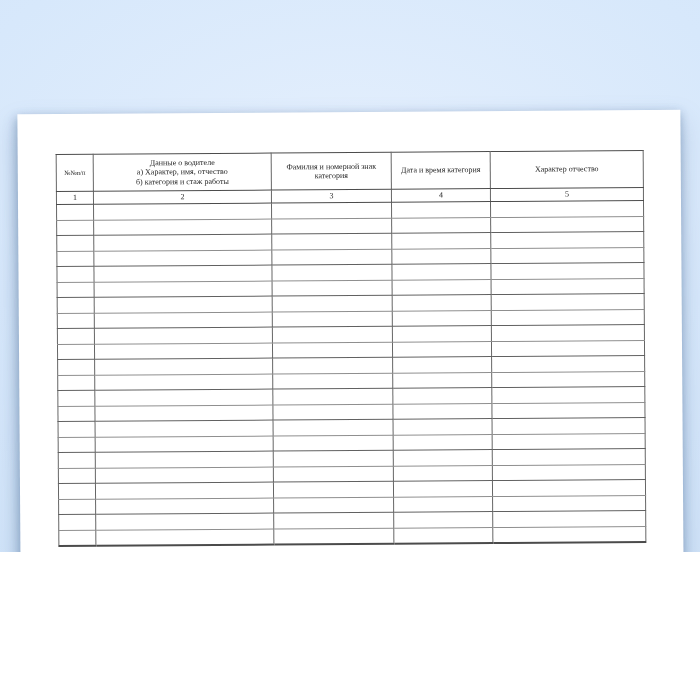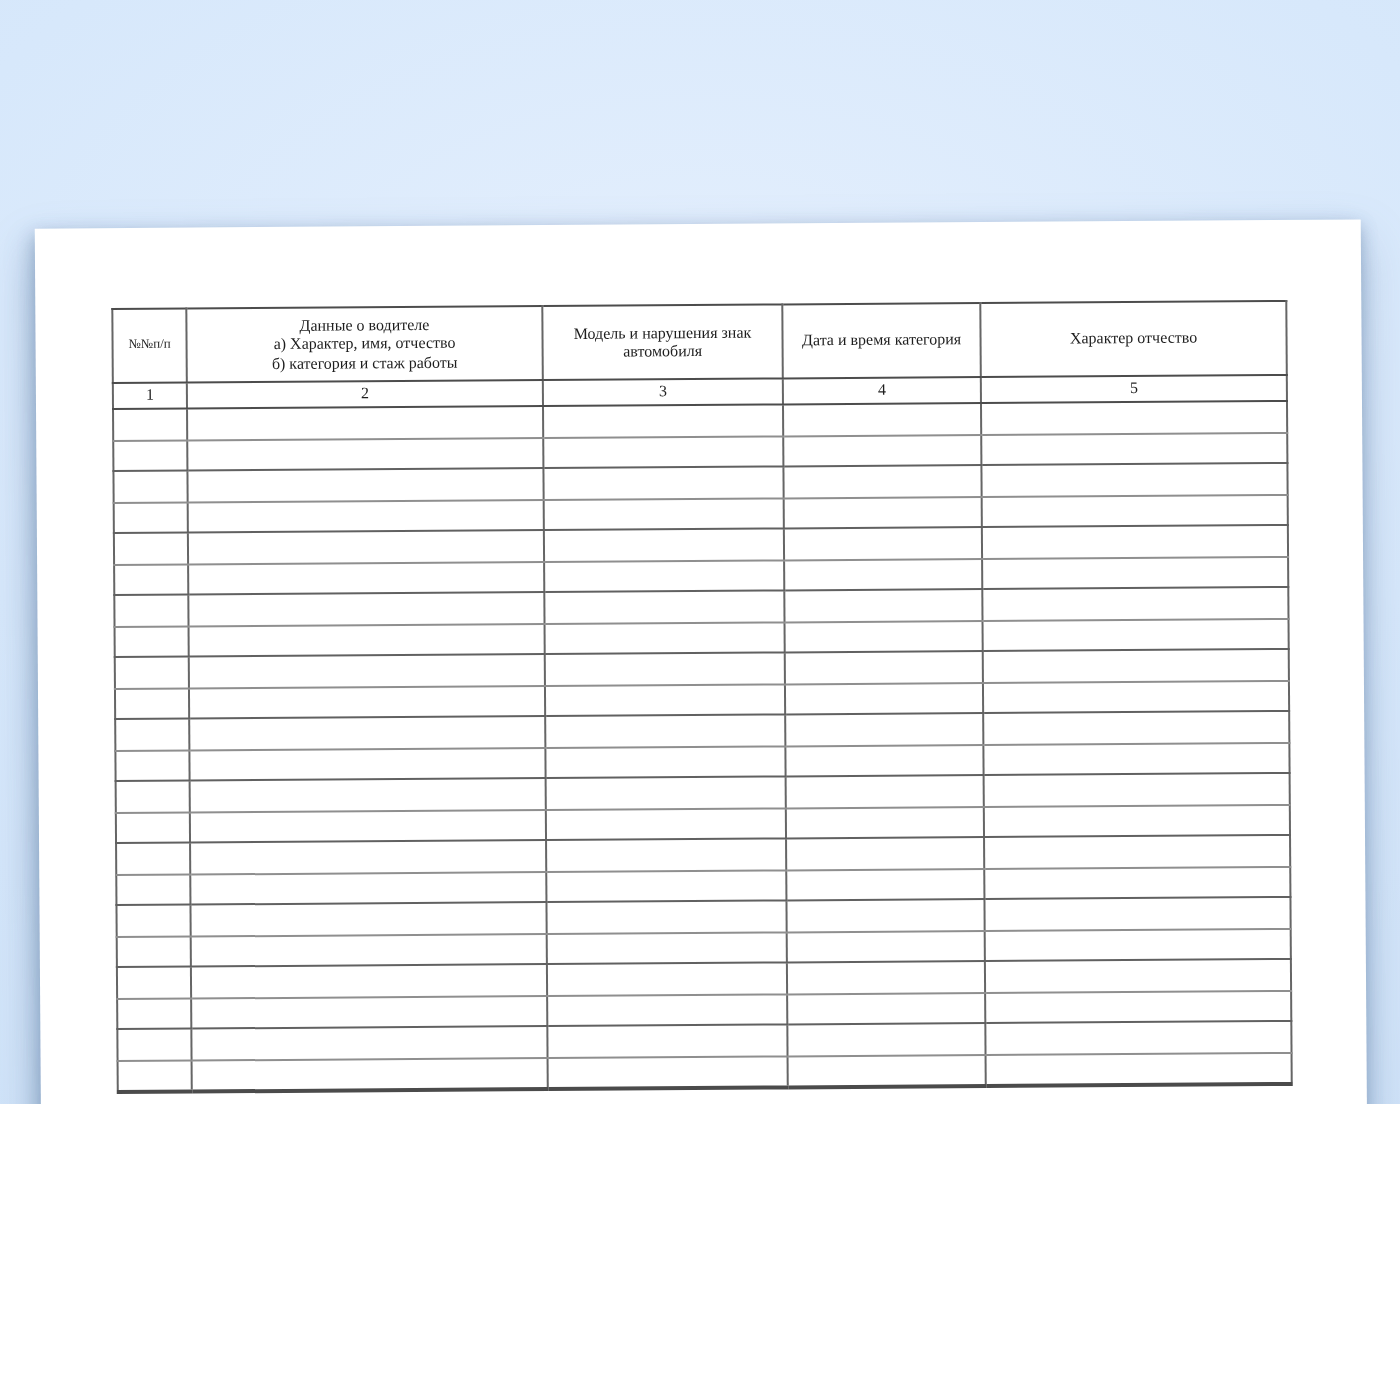--- a/index.html
+++ b/index.html
@@ -97,22 +97,22 @@
           <tr class="header-row">
             <th class="hdr-num">
               <div class="hline">№№п/п</div>
             </th>
             <th>
               <div class="hline">Данные о водителе</div>
               <div class="hline">а) Характер, имя, отчество</div>
               <div class="hline">б) категория и стаж работы</div>
             </th>
             <th>
-              <div class="hline">Модель и нарушения знак</div>
-              <div class="hline">автомобиля</div>
+              <div class="hline">Фамилия и номерной знак</div>
+              <div class="hline">категория</div>
             </th>
             <th>
               <div class="hline">Дата и время категория</div>
             </th>
             <th>
               <div class="hline">Характер отчество</div>
             </th>
           </tr>
           <tr class="numbering-row">
             <td>1</td>

